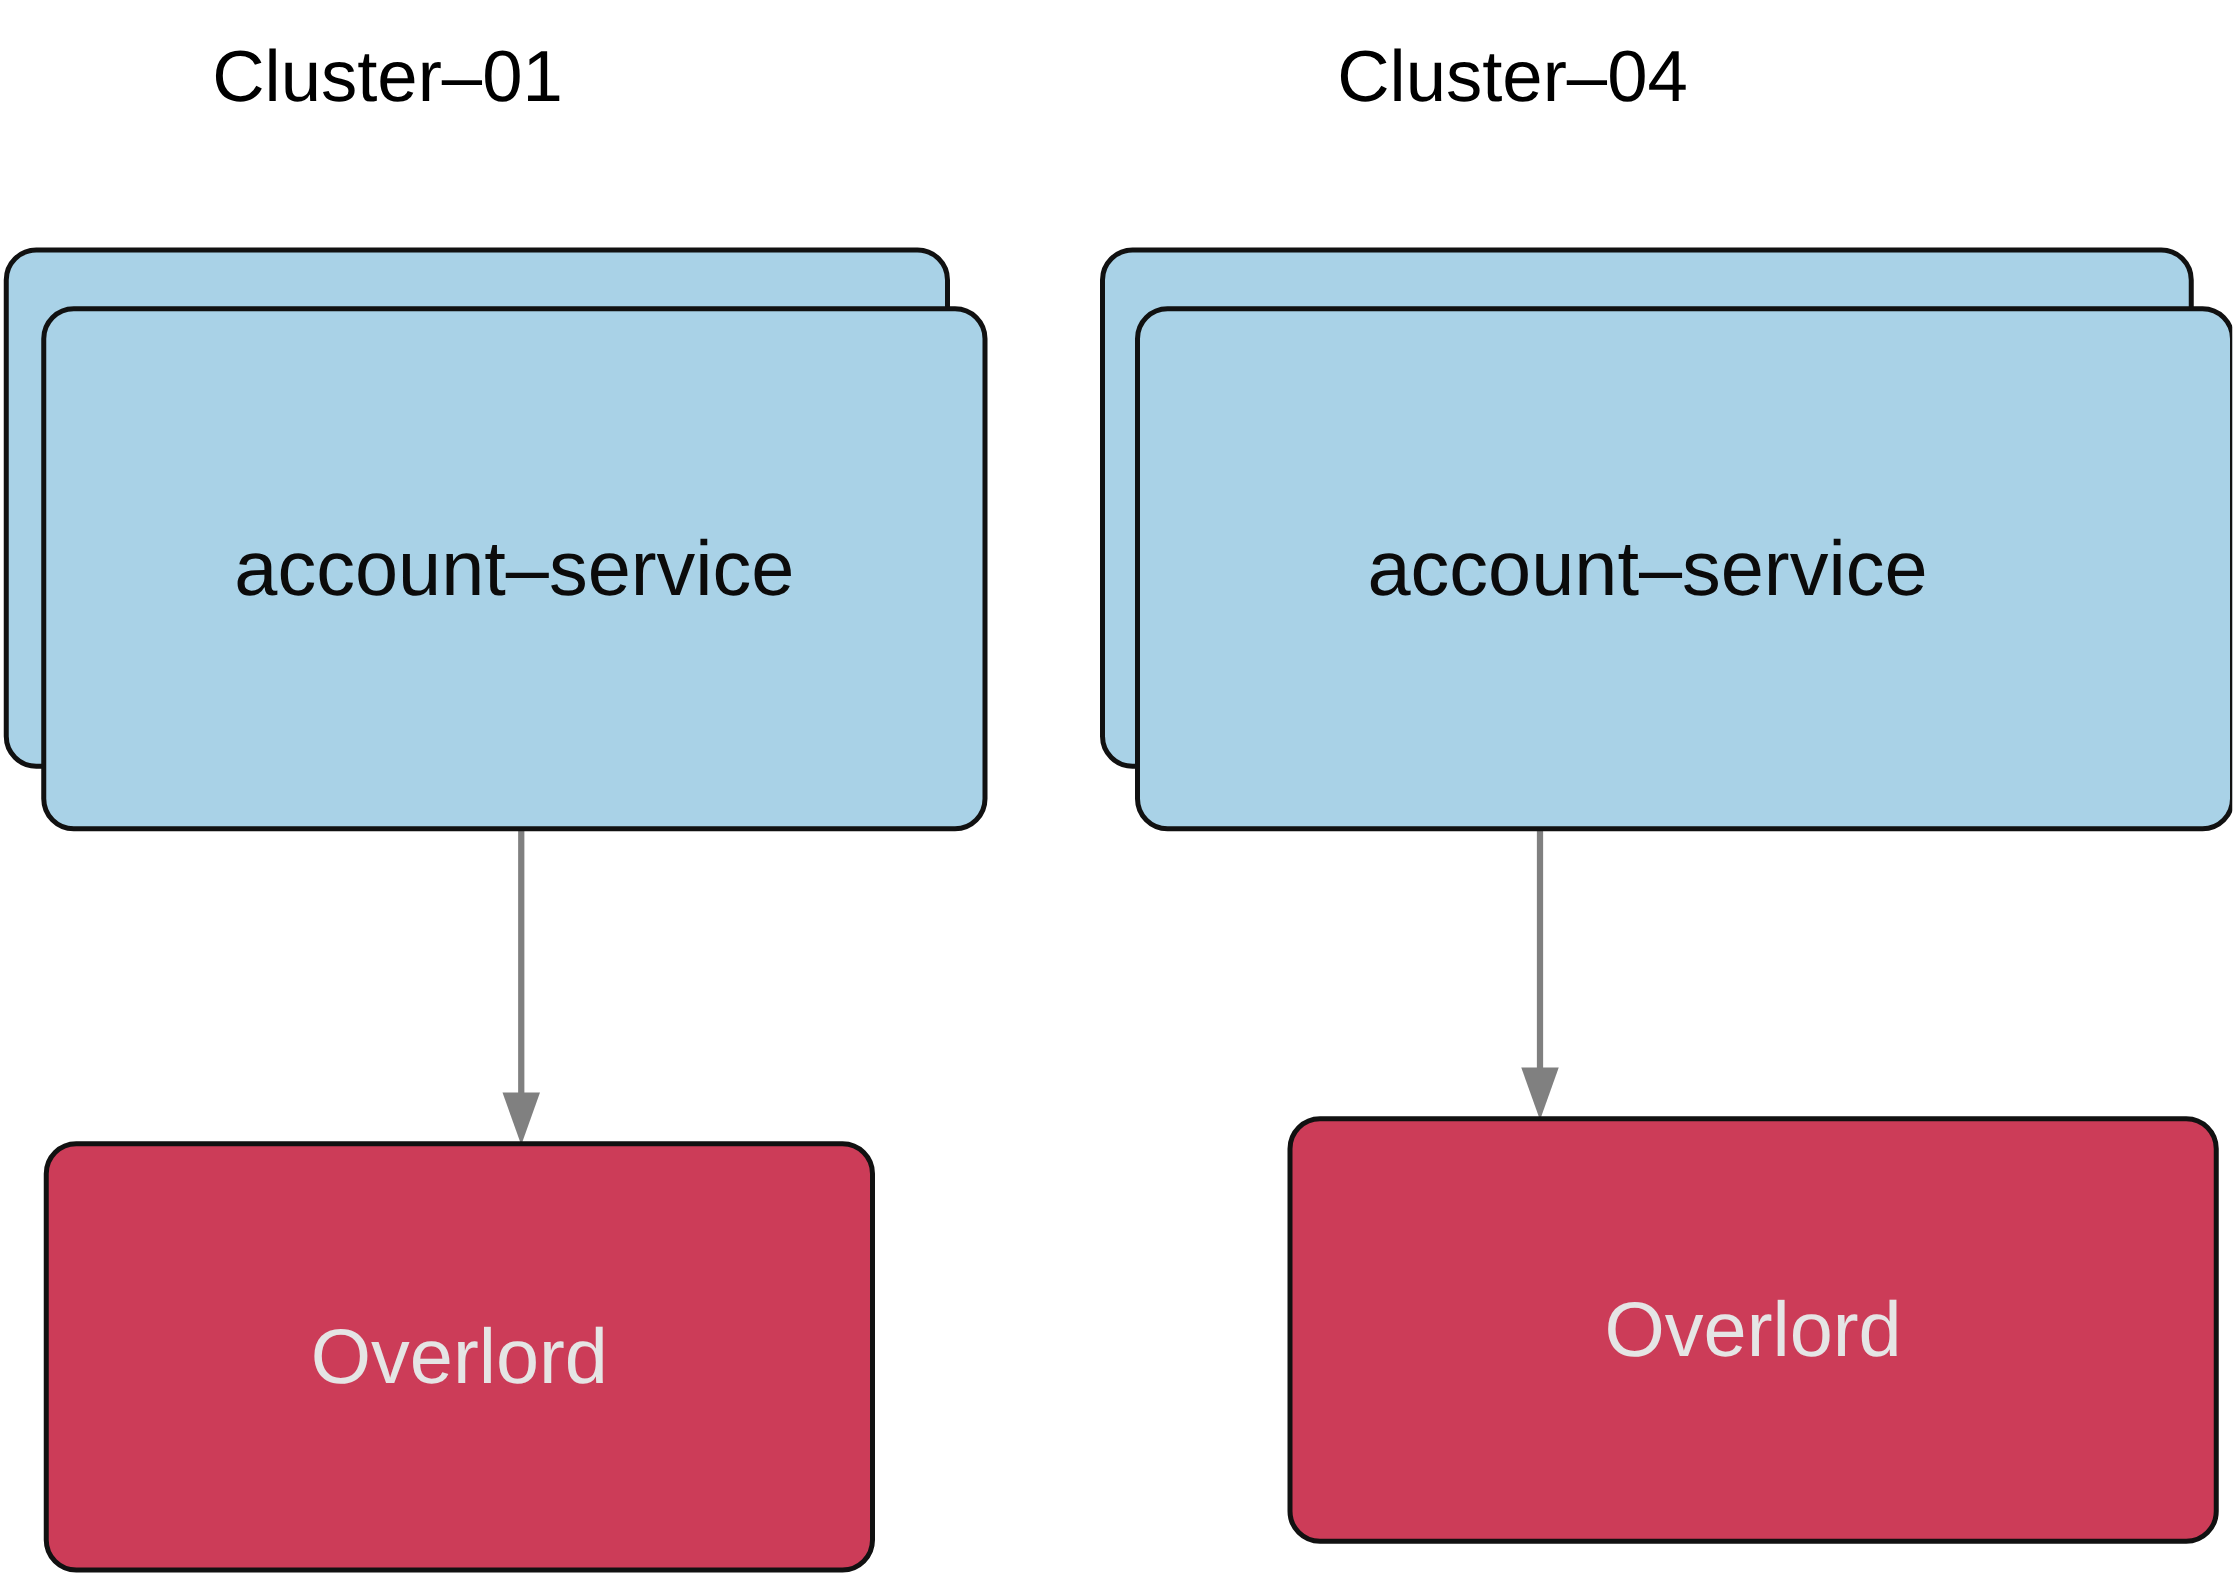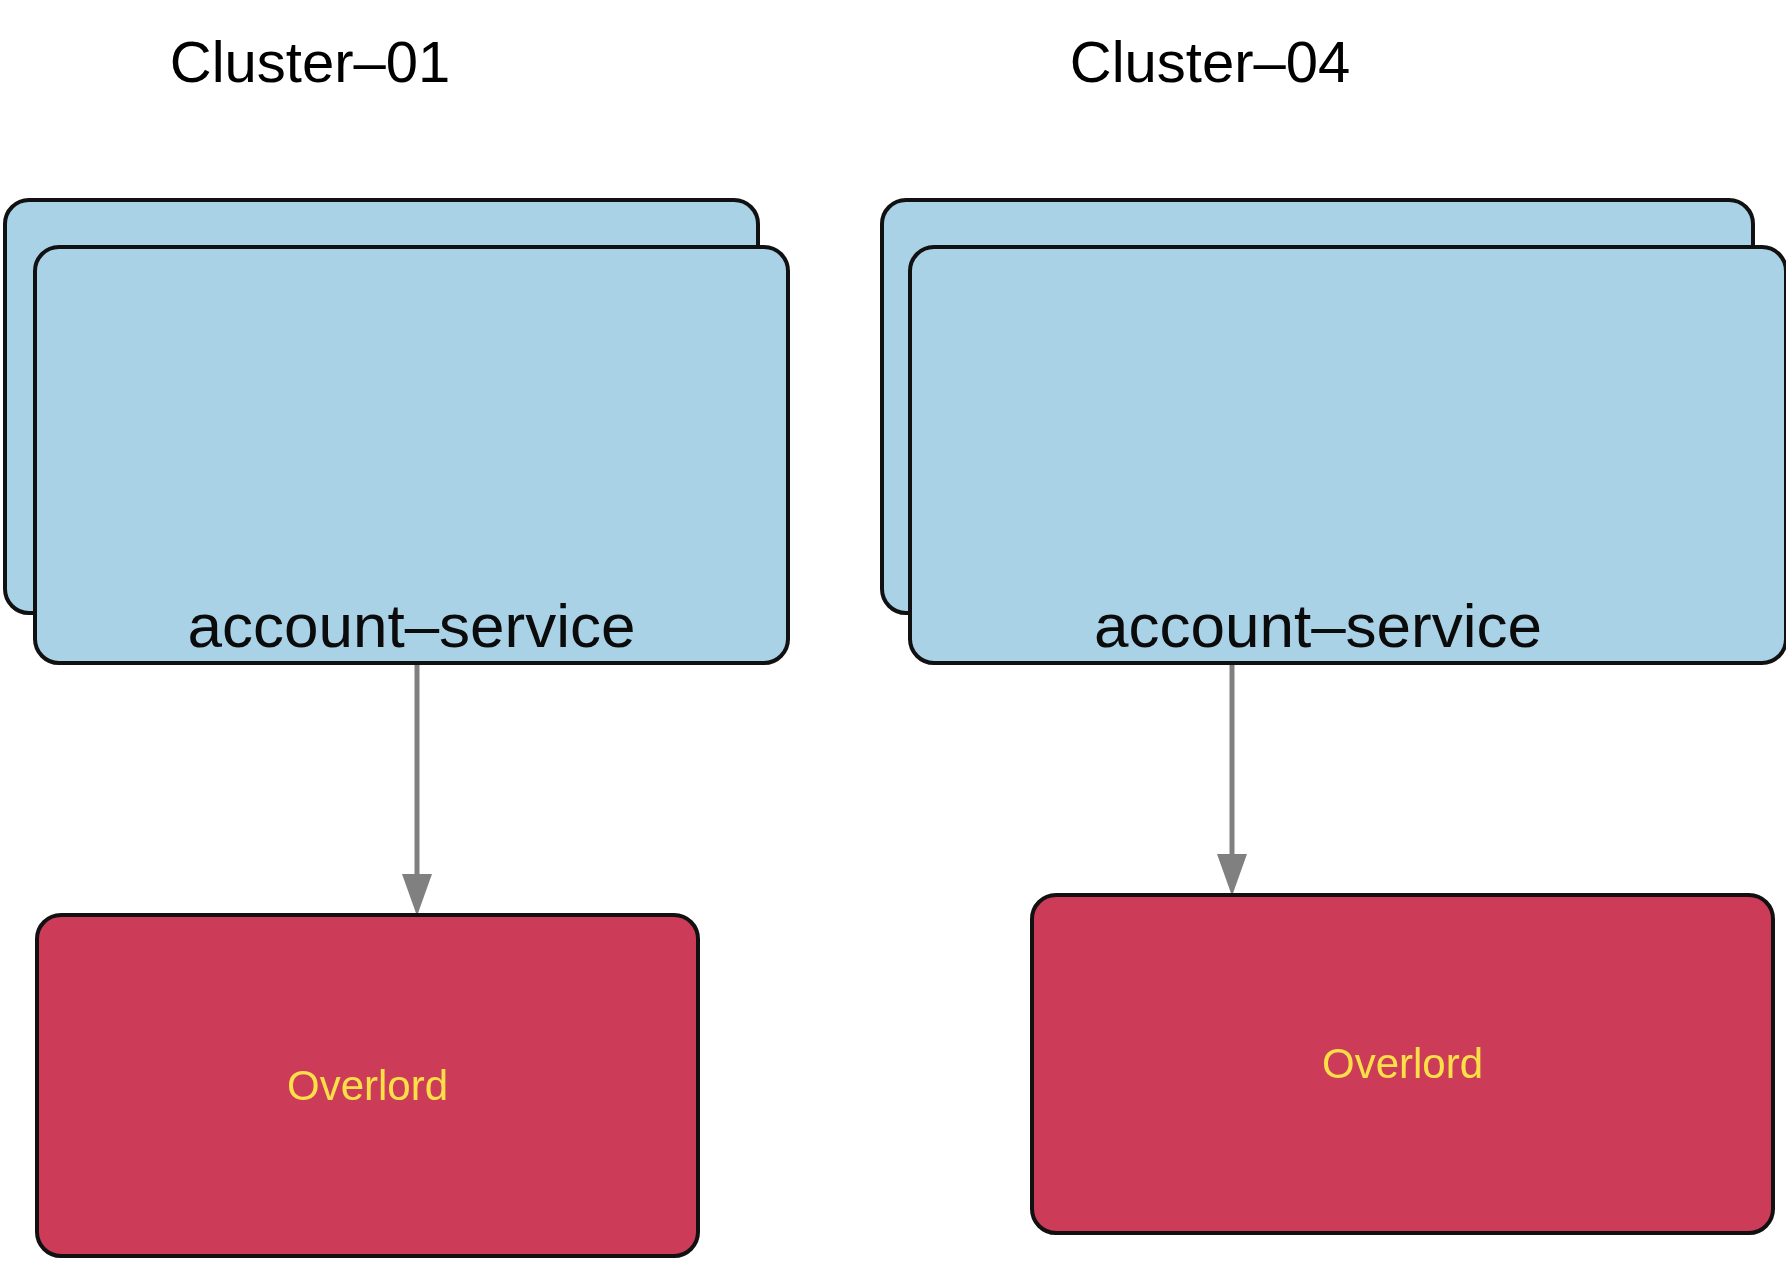--- a/index.html
+++ b/index.html
@@ -38,21 +38,21 @@
     background: #a9d2e7;
     border: 4px solid #111111;
     border-radius: 26px;
   }
   .card-back {
     z-index: 1;
   }
   .card-front {
     z-index: 2;
     display: flex;
-    align-items: flex-end;
+    align-items: center;
     justify-content: center;
   }
   .card-label {
     font-size: 62px;
     color: #0b0b0b;
     white-space: nowrap;
     letter-spacing: 0px;
     font-family: "Liberation Sans", sans-serif;
   }
 
@@ -62,22 +62,22 @@
     box-sizing: border-box;
     background: #cc3c58;
     border: 4px solid #111111;
     border-radius: 26px;
     display: flex;
     align-items: center;
     justify-content: center;
     z-index: 2;
   }
   .overlord-label {
-    font-size: 42px;
-    color: #fde047;
+    font-size: 62px;
+    color: #e5e5e5;
     white-space: nowrap;
     font-family: "Liberation Sans", sans-serif;
   }
 
   
   .connector {
     position: absolute;
     z-index: 0;
     overflow: visible;
   }

